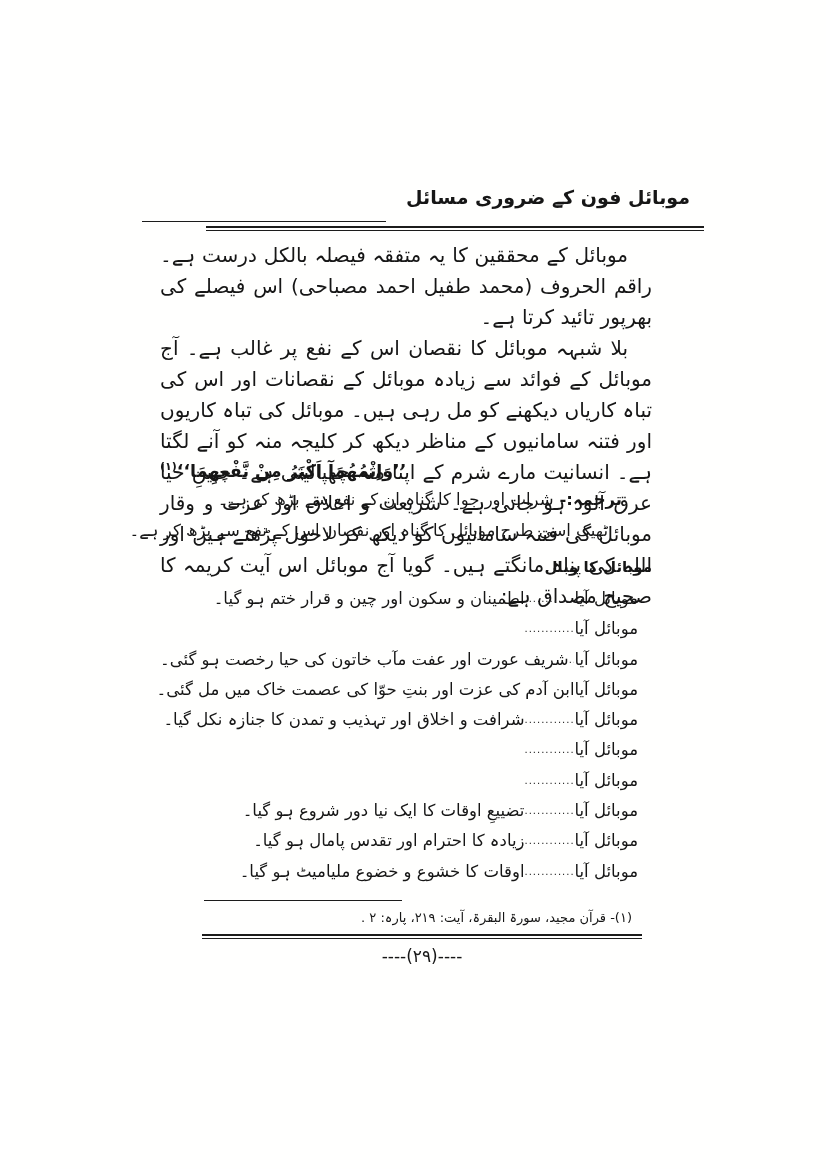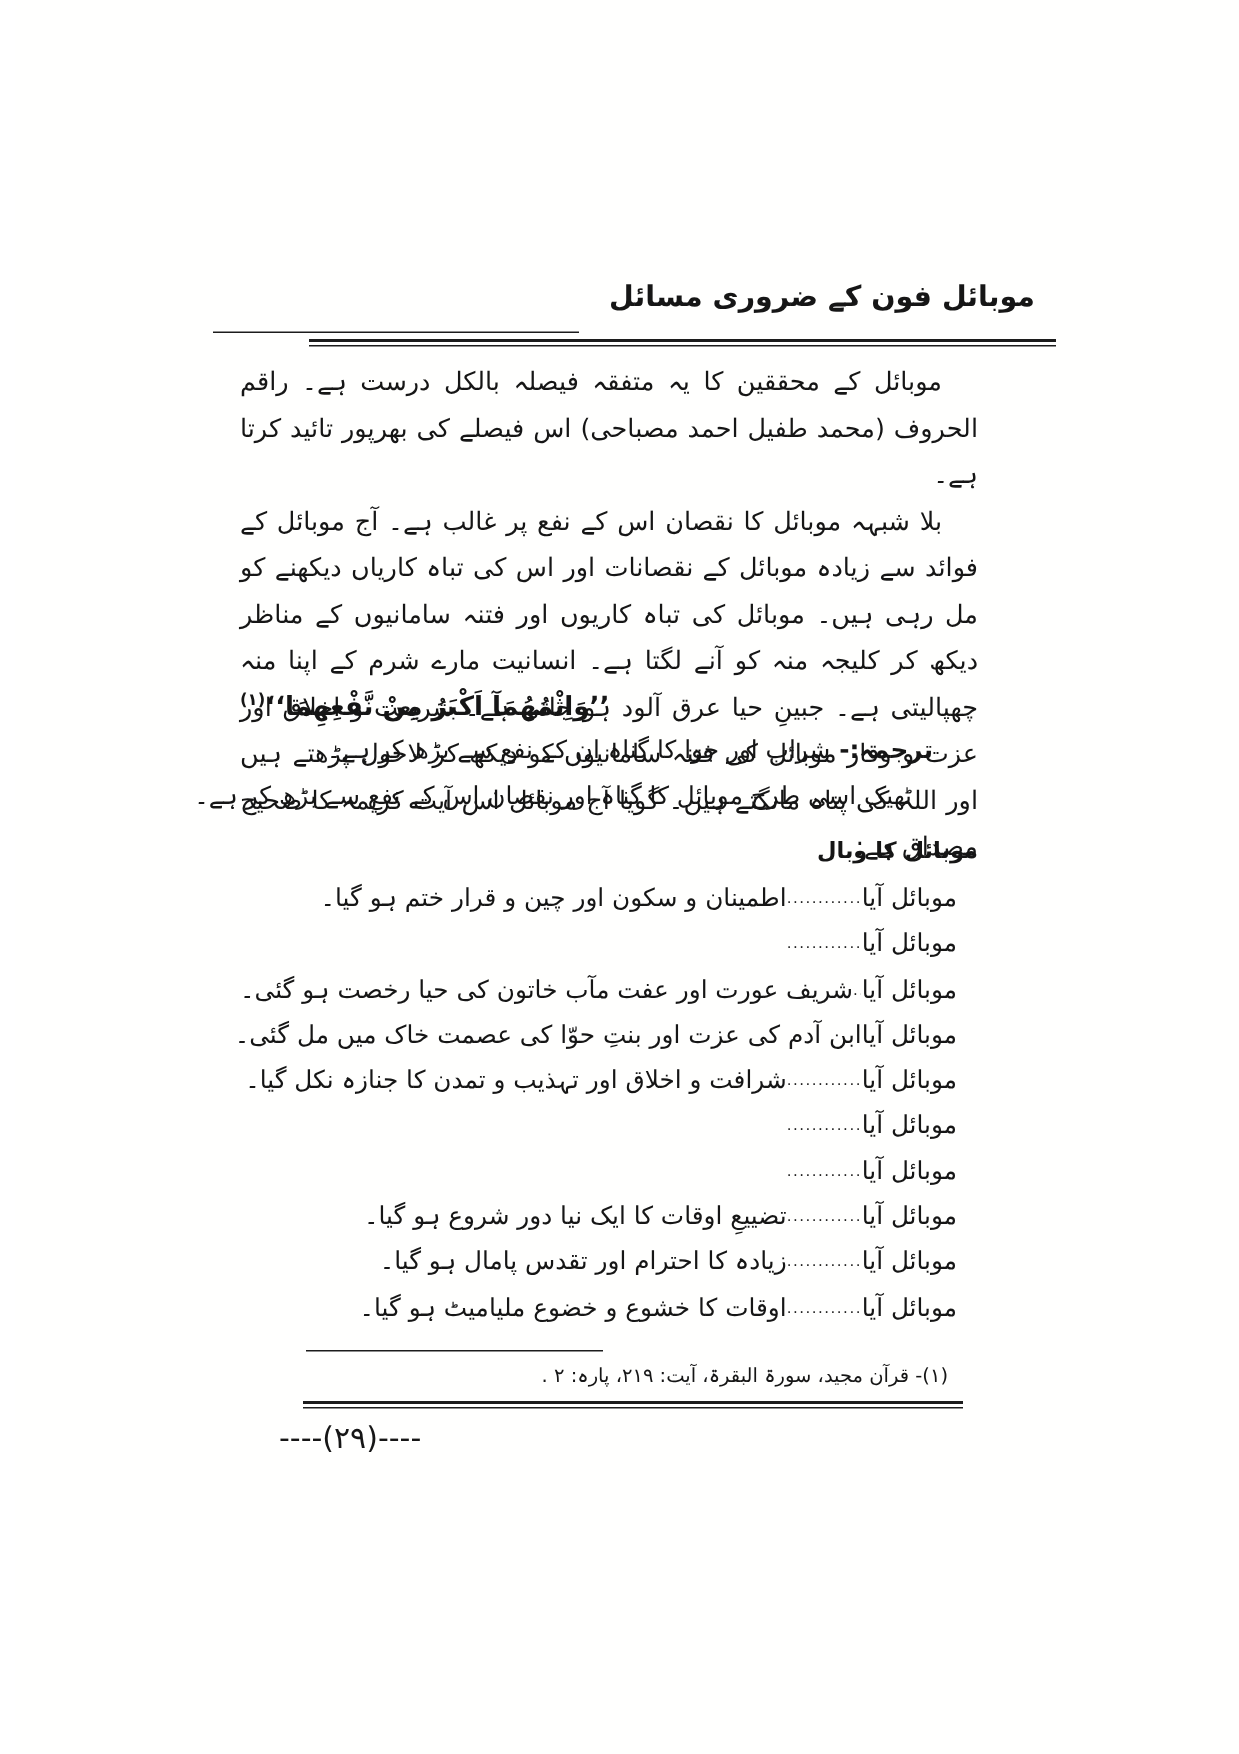--- a/index.html
+++ b/index.html
@@ -36,21 +36,21 @@
     top: 226px;
     left: 196px;
     width: 498px;
     height: 2px;
     border-top: 2.5px solid #1c1c1c;
     border-bottom: 1.2px solid #1c1c1c;
   }
   .paras { top: 240px; position: absolute; left: 150px; width: 492px; }
   .para {
     margin: 0;
-    font-size: 17px;
+    font-size: 20px;
     line-height: 31px;
     text-align: justify;
     text-indent: 24px;
   }
   .verse-line {
     position: absolute;
     top: 452px;
     left: 150px;
     width: 492px;
     text-align: left;
@@ -122,22 +122,22 @@
     width: 440px;
     height: 2px;
     border-top: 2.5px solid #1c1c1c;
     border-bottom: 1.2px solid #1c1c1c;
   }
   .page-number {
     position: absolute;
     top: 946px;
     left: 176px;
     width: 472px;
-    text-align: left;
-    font-size: 20px;
+    text-align: center;
+    font-size: 17px;
     letter-spacing: 1.5px;
     direction: ltr;
   }
 </style>
 </head>
 <body>
 
 <div class="page">
 
   <div class="header-title">موبائل فون کے ضروری مسائل</div>

